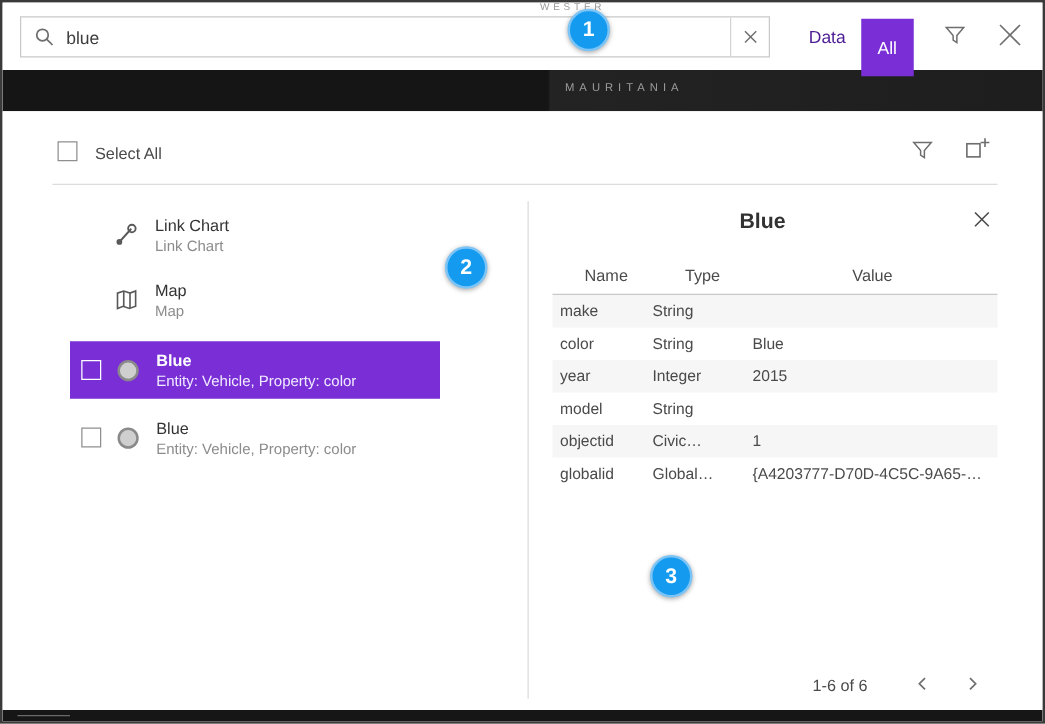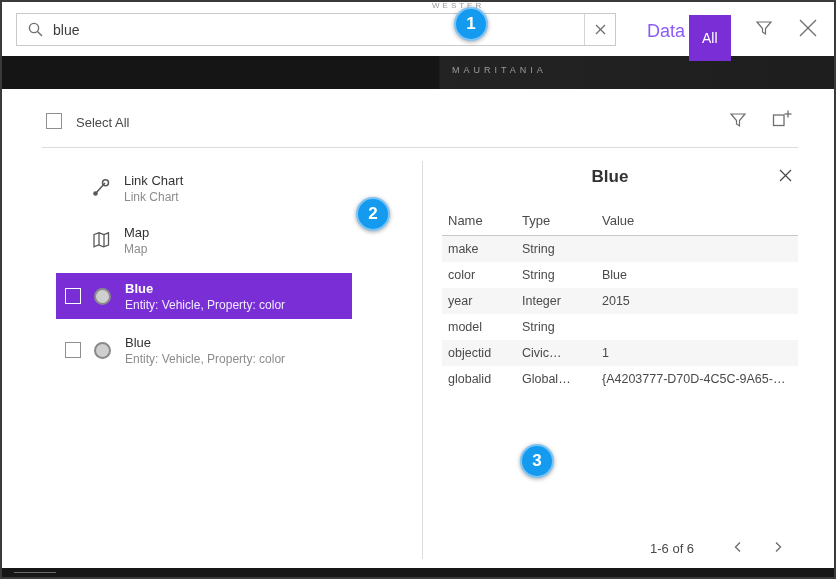--- a/index.html
+++ b/index.html
@@ -15,21 +15,21 @@
   .map-peek { position:absolute; left:430px; top:-1px; font-size:8px; letter-spacing:3px; color:#9a9a9a; }
   .searchbox {
     position:absolute; left:14px; top:11px; width:600px; height:33px;
     border:1px solid #c9c9c9; background:#fff; box-sizing:border-box;
     display:flex; align-items:center;
   }
   .search-ic { margin-left:10px; display:flex; }
   .query-input { border:none; outline:none; flex:1; min-width:0; font-size:14px; color:#3c3c3c;
     margin-left:9px; background:transparent; font-family:inherit; }
   .clear-seg { width:30px; height:100%; border-left:1px solid #d4d4d4; display:flex; align-items:center; justify-content:center; cursor:pointer; flex:none; }
-  .data-label { position:absolute; left:645px; top:19px; font-size:18px; color:#8b5cf6; cursor:pointer; }
+  .data-label { position:absolute; left:645px; top:19px; font-size:14px; color:#4c1d95; cursor:pointer; }
   .all-btn { position:absolute; left:687px; top:13px; height:46px; padding:0 13px;
     background:var(--accent-purple,#7a2fd6); color:#fff; border:none; font-size:14px; font-family:inherit; cursor:pointer; }
   .tb-filter { position:absolute; left:753px; top:17px; cursor:pointer; }
   .tb-close { position:absolute; left:795px; top:15px; cursor:pointer; }
   
   .badge {
     position:absolute; width:34px; height:34px; border-radius:50%;
     background:var(--badge-blue,#149bef); border:2px solid #7cc4f5; box-sizing:border-box;
     box-shadow:0 1px 4px rgba(0,0,0,.35);
     color:#fff; font-size:17px; font-weight:700;
@@ -65,21 +65,21 @@
   .entity-dot { width:13px; height:13px; border-radius:50%; background:#cfcfcf; border:2px solid #8a8a8a; box-sizing:content-box; }
   .item.selected { background:var(--accent-purple,#7a2fd6); }
   .item.selected .ri-title { color:#fff; font-weight:700; }
   .item.selected .ri-sub { color:#f0eaff; }
   .item.selected .cb { border-color:#fff; }
   
   .detail-title { position:absolute; left:420px; top:78px; width:376px; text-align:center; font-size:17px; font-weight:700; color:#323232; }
   .detail-close { position:absolute; left:776px; top:79px; cursor:pointer; }
   .dtable { position:absolute; left:440px; top:116px; width:356px; font-size:12.5px; color:#4a4a4a; }
   .drow { display:flex; height:26px; align-items:center; }
-  .drow.head { height:30px; border-bottom:1px solid #c9c9c9; font-size:13px; color:#4a4a4a; }
+  .drow.head { height:30px; border-bottom:1px solid #c9c9c9; font-size:13px; color:#4a4a4a;text-align:center; }
   .drow.odd { background:#f6f6f6; }
   .c1 { width:80px; padding-left:6px; box-sizing:border-box; flex:none; }
   .c2 { width:80px; flex:none; white-space:nowrap; overflow:hidden; text-overflow:ellipsis; }
   .c3 { flex:1; min-width:0; white-space:nowrap; overflow:hidden; text-overflow:ellipsis; padding-right:4px; }
   .pagination { position:absolute; left:648px; top:452px; font-size:13px; color:#4a4a4a; }
   .pg-btn { position:absolute; top:448px; width:20px; height:20px; display:flex; align-items:center; justify-content:center; background:none; border:none; cursor:pointer; }
   .pg-prev { left:726px; } .pg-next { left:766px; }
 </style>
 </head>
 <body>

